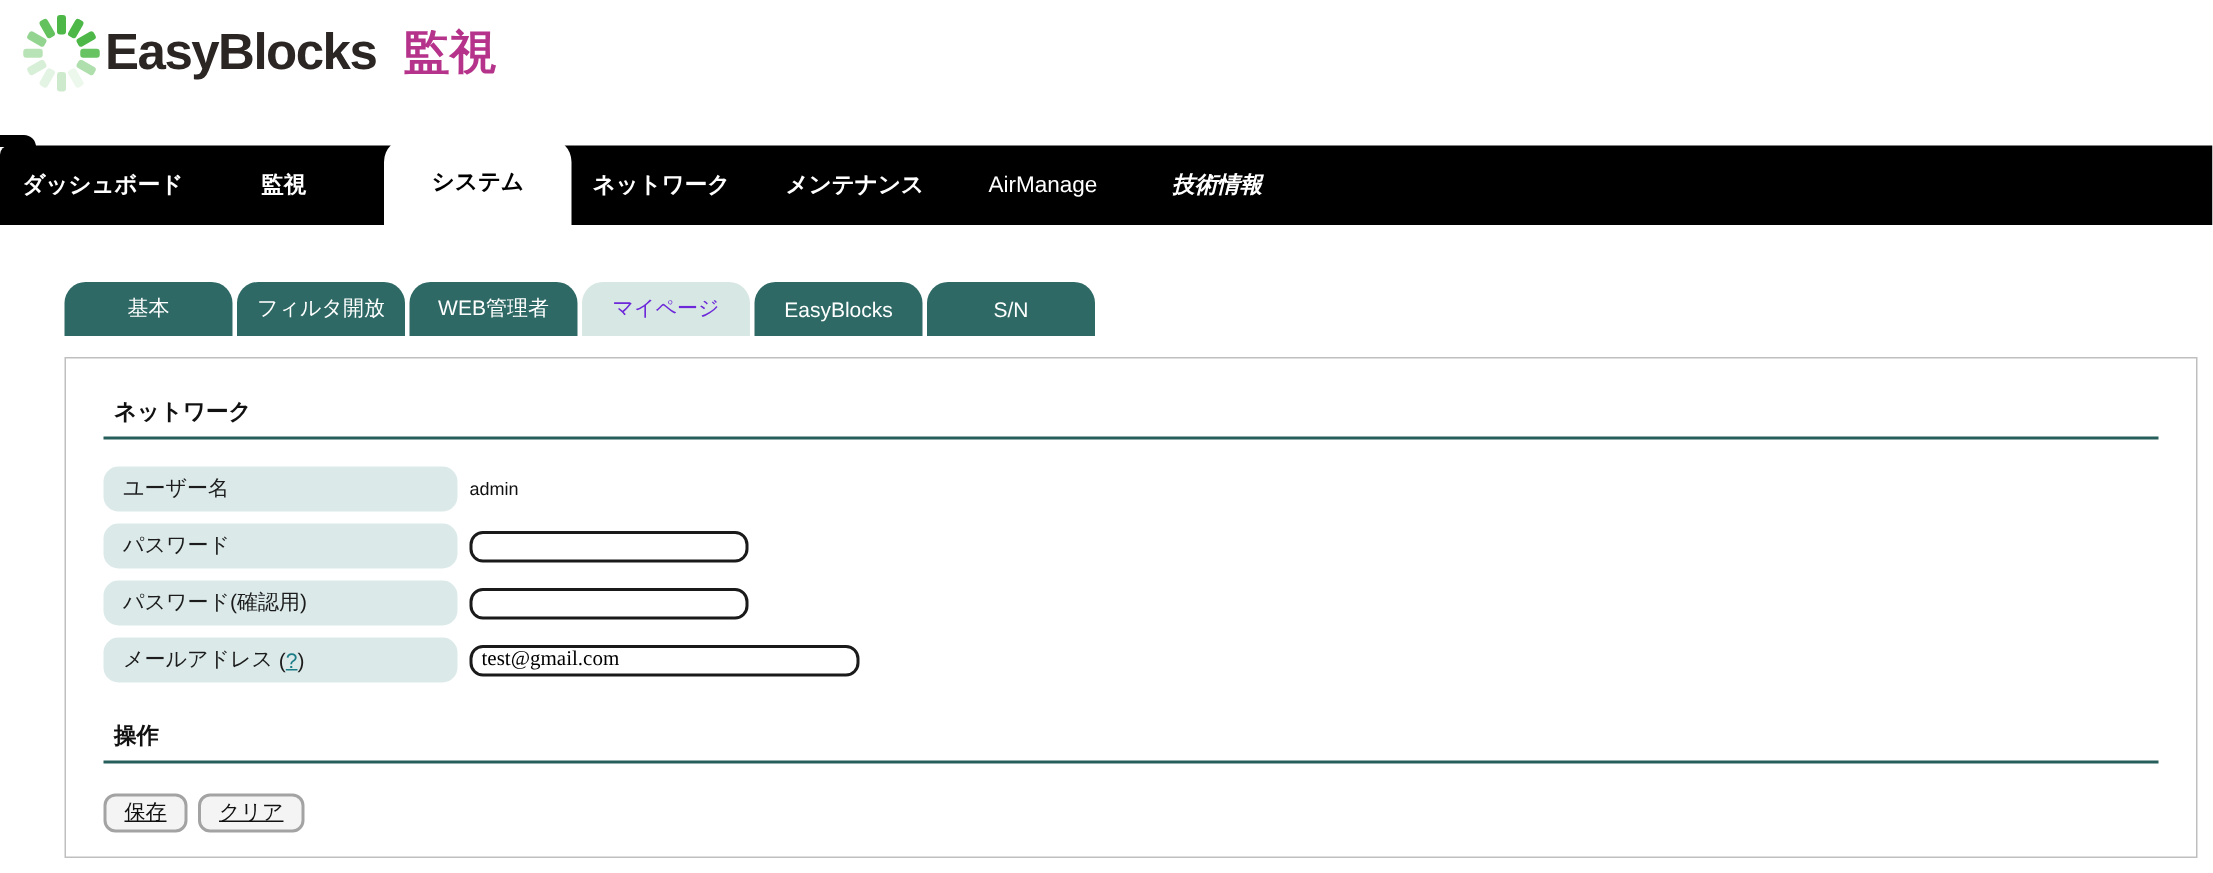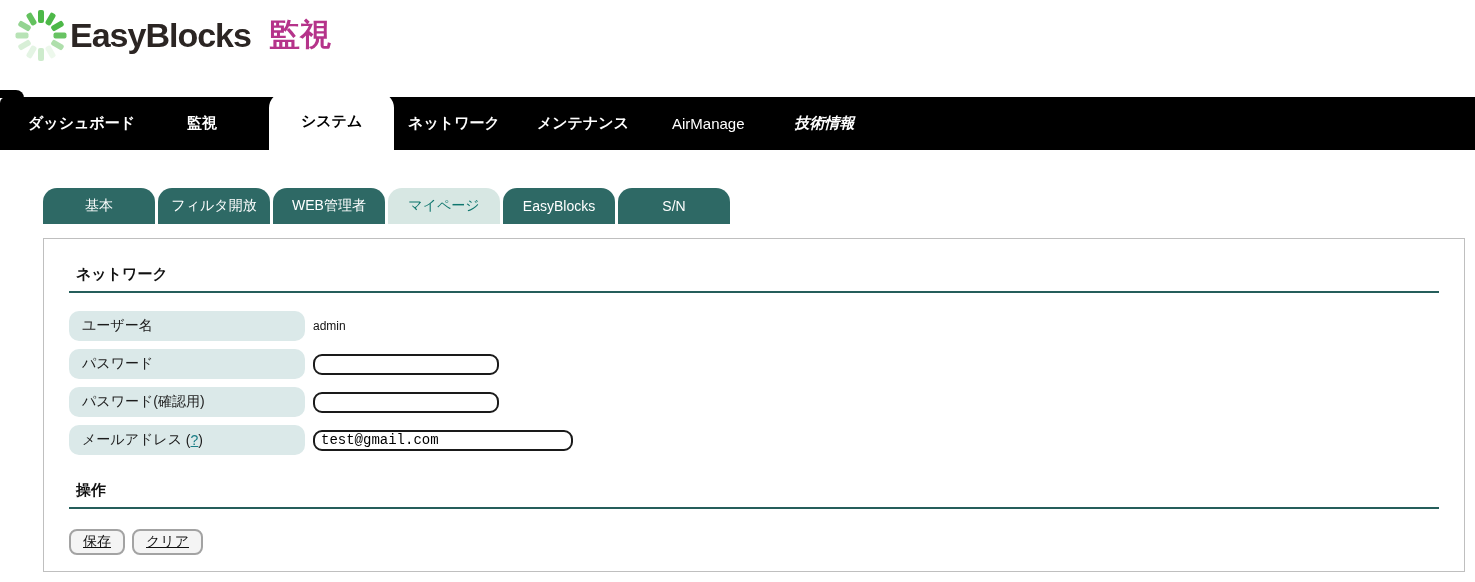--- a/index.html
+++ b/index.html
@@ -19,45 +19,45 @@
   .spinner span:nth-child(7)  { transform: rotate(180deg) translateY(-19px); opacity: 0.28; }
   .spinner span:nth-child(8)  { transform: rotate(210deg) translateY(-19px); opacity: 0.15; }
   .spinner span:nth-child(9)  { transform: rotate(240deg) translateY(-19px); opacity: 0.22; }
   .spinner span:nth-child(10) { transform: rotate(270deg) translateY(-19px); opacity: 0.40; }
   .spinner span:nth-child(11) { transform: rotate(300deg) translateY(-19px); opacity: 0.60; }
   .spinner span:nth-child(12) { transform: rotate(330deg) translateY(-19px); opacity: 0.88; }
   .brand { font-size: 34px; font-weight: bold; color: #2b2523; letter-spacing: -1px; }
   .product { font-size: 31px; font-weight: bold; color: #b5338a; margin-left: 18px; }
 
   
-  .navbar { position: relative; height: 53px; background: #000; display: flex; align-items: stretch; padding-left: 28px; border-top-left-radius: 6px; }
+  .navbar { position: relative; height: 53px; background: #000; display: flex; align-items: stretch; padding-left: 15px; border-top-left-radius: 6px; }
   .navbar::before { content: ""; position: absolute; left: 0; top: -7px; width: 24px; height: 8px; background: #000; border-top-right-radius: 12px; }
   .nav-item { color: #fff; font-size: 15px; font-weight: bold; display: flex; align-items: center; cursor: pointer; white-space: nowrap; }
   .nav-item:nth-child(2) { margin-left: 52px; }
   .nav-item.active { margin-left: 52px; background: #fff; color: #000; width: 125px; justify-content: center; border-radius: 16px 16px 0 0; margin-top: -5px; }
   .nav-item:nth-child(4) { margin-left: 14px; }
   .nav-item:nth-child(5) { margin-left: 37px; }
   .nav-item:nth-child(6) { margin-left: 43px; font-weight: normal; }
   .nav-item:nth-child(7) { margin-left: 50px; font-style: italic; }
 
   
   .tabs { display: flex; margin: 38px 0 0 43px; height: 36px; }
   .tab { width: 112px; margin-right: 3px; background: #2e6965; color: #fff; font-size: 14px; display: flex; align-items: center; justify-content: center; border-radius: 14px 14px 0 0; cursor: pointer; white-space: nowrap; }
-  .tab.active { background: #d7e7e3; color: #0f766e; font-family: Liberation Serif, serif; }
+  .tab.active { background: #d7e7e3; color: #6d28d9; font-family: Liberation Serif, serif; }
 
   
   .panel { margin: 14px 10px 0 43px; border: 1px solid #bfbfbf; height: 334px; padding: 26px 25px 0 25px; background: #fff; }
   .section-title { font-size: 15px; font-weight: bold; color: #111; margin-left: 7px; }
   .rule { border: none; border-top: 2px solid #255e5b; margin-top: 7px; }
   .form-rows { margin-top: 18px; }
   .form-row { display: flex; align-items: center; margin-bottom: 8px; height: 30px; }
   .pill { width: 236px; height: 30px; background: #dbe9e9; border-radius: 10px; display: flex; align-items: center; padding-left: 13px; font-size: 14px; color: #1c1c1c; flex-shrink: 0; }
   .field { margin-left: 8px; display: flex; align-items: center; }
   .plain-value { font-size: 12px; color: #111; }
-  .tinput { height: 21px; border: 2px solid #1a1a1a; border-radius: 9px; font-size: 14px; padding: 0 6px; font-family: Liberation Mono, monospace; outline: none; background: #fff; }
+  .tinput { height: 21px; border: 2px solid #1a1a1a; border-radius: 9px; font-size: 14px; padding: 0 6px; font-family: Liberation Serif, serif; outline: none; background: #fff; }
   .pw { width: 186px; }
   .email { width: 260px; }
   .help-link { color: #1a7d86; text-decoration: underline; cursor: pointer; }
   .sec2 { margin-top: 26px; }
   .buttons { margin-top: 20px; display: flex; }
   .btn { font-size: 14px; color: #111; background: #f4f4f4; border: 2px solid #a3a3a3; border-radius: 8px; padding: 2px 12px; margin-right: 7px; cursor: pointer; font-family: "Liberation Sans", sans-serif; text-decoration: underline; }
 </style>
 </head>
 <body>
 

